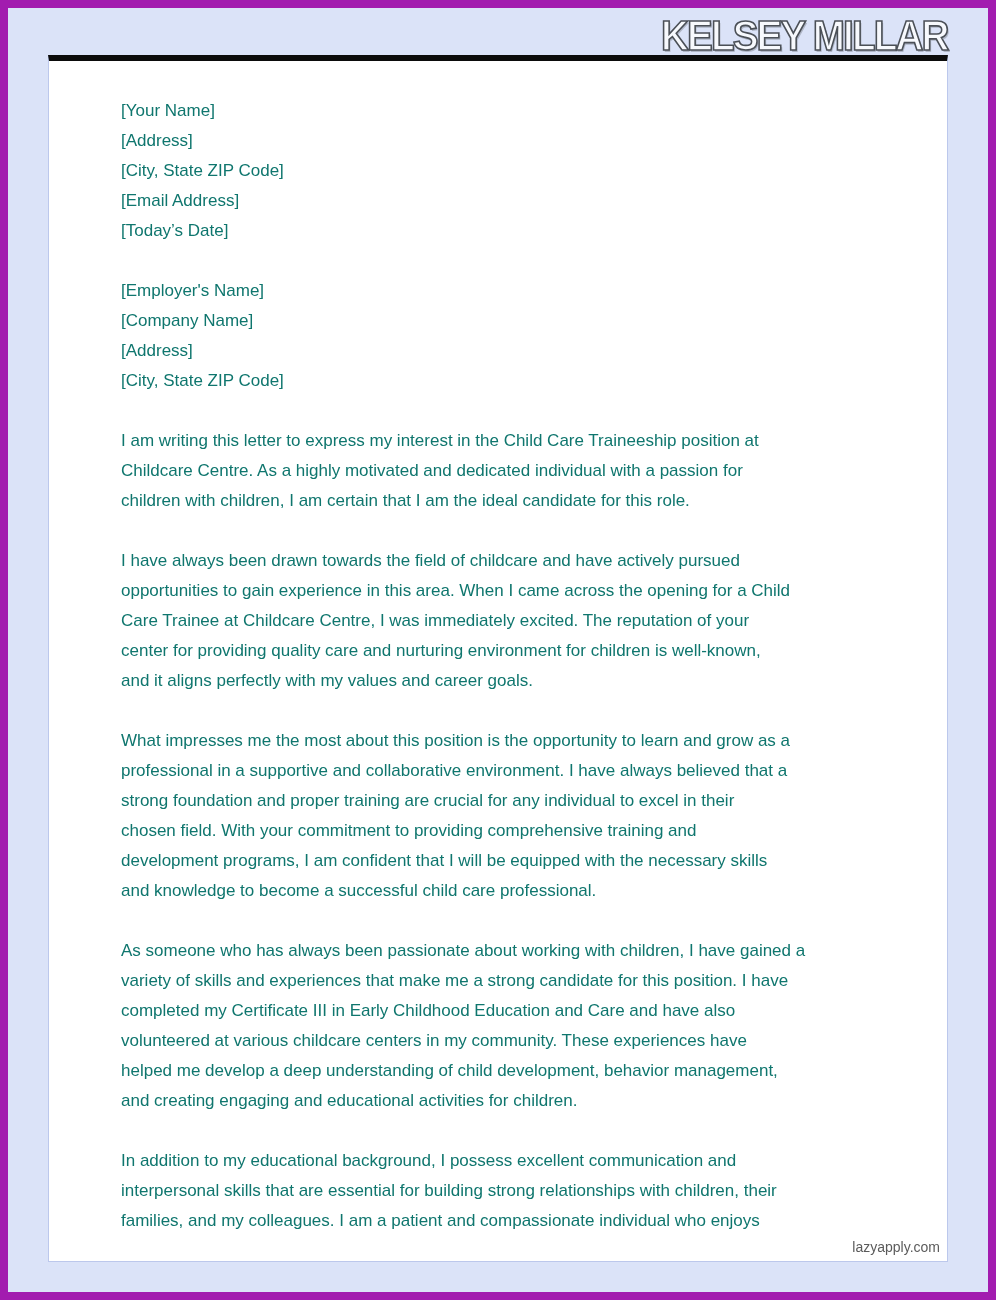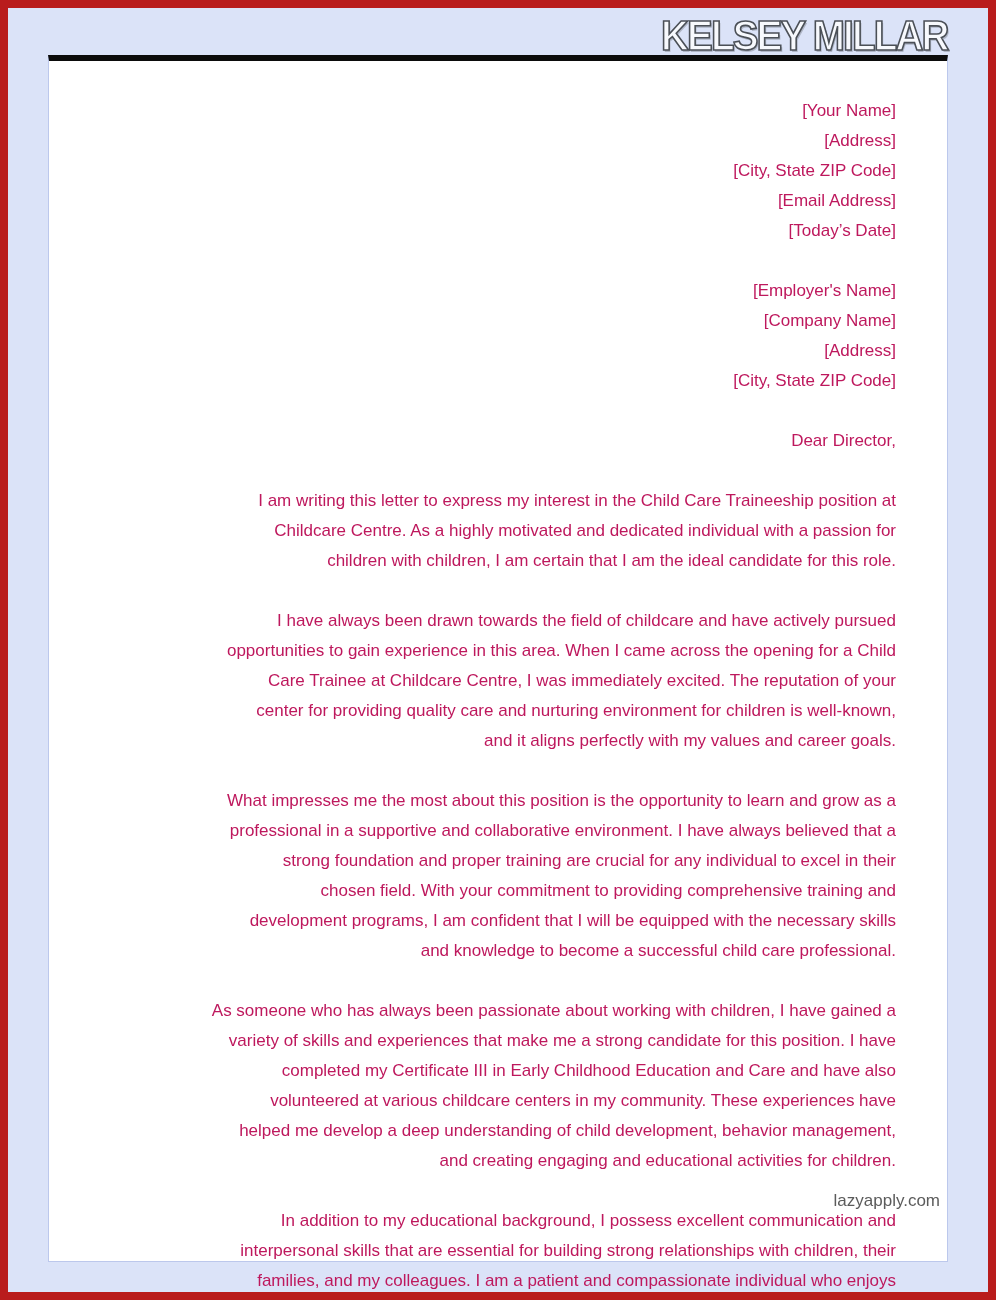--- a/index.html
+++ b/index.html
@@ -3,24 +3,23 @@
 <meta charset="utf-8">
 <style>
   * { margin: 0; padding: 0; box-sizing: border-box; }
   html, body { background: #222; }
   body { font-family: "Liberation Sans", sans-serif; }
 
   .frame {
     position: relative;
     width: 996px;
     height: 1300px;
-    border: 8px solid #b91c1c;
+    border: 8px solid #a21caf;
     background: #dbe3f8;
     overflow: hidden;
-    text-align: right;
   }
 
   .brand-name {
     position: absolute;
     top: 7px;
     right: 40px;
     font-size: 42px;
     font-weight: bold;
     line-height: 1;
     letter-spacing: -2px;
@@ -38,37 +37,37 @@
     top: 47px;
     width: 900px;
     height: 1207px;
     background: #ffffff;
     border: 1px solid #bcc8ec;
     border-top: 6px solid #0b0b0b;
     overflow: visible;
   }
 
   .letter {
-    padding: 35px 51px 0 49px;
+    padding: 35px 51px 0 72px;
     font-size: 17px;
     line-height: 30px;
-    color: #be185d;
+    color: #0f766e;
   }
 
   .letter p {
     white-space: pre-line;
     margin: 0 0 30px 0;
   }
   .letter p:last-child { margin-bottom: 12px; }
 
   .watermark {
     position: absolute;
-    top: 1185px;
+    top: 1232px;
     right: 48px;
-    font-size: 17px;
+    font-size: 14px;
     line-height: 15px;
     color: #4a4a4a;
     opacity: 0.9;
   }
 </style>
 </head>
 <body>
 
 <div class="frame">
 
@@ -78,21 +77,20 @@
     <div class="letter">
       <p>[Your Name]
 [Address]
 [City, State ZIP Code]
 [Email Address]
 [Today’s Date]</p>
       <p>[Employer's Name]
 [Company Name]
 [Address]
 [City, State ZIP Code]</p>
-      <p>Dear Director,</p>
       <p>I am writing this letter to express my interest in the Child Care Traineeship position at
 Childcare Centre. As a highly motivated and dedicated individual with a passion for
 children with children, I am certain that I am the ideal candidate for this role.</p>
       <p>I have always been drawn towards the field of childcare and have actively pursued
 opportunities to gain experience in this area. When I came across the opening for a Child
 Care Trainee at Childcare Centre, I was immediately excited. The reputation of your
 center for providing quality care and nurturing environment for children is well-known,
 and it aligns perfectly with my values and career goals.</p>
       <p>What impresses me the most about this position is the opportunity to learn and grow as a
 professional in a supportive and collaborative environment. I have always believed that a

